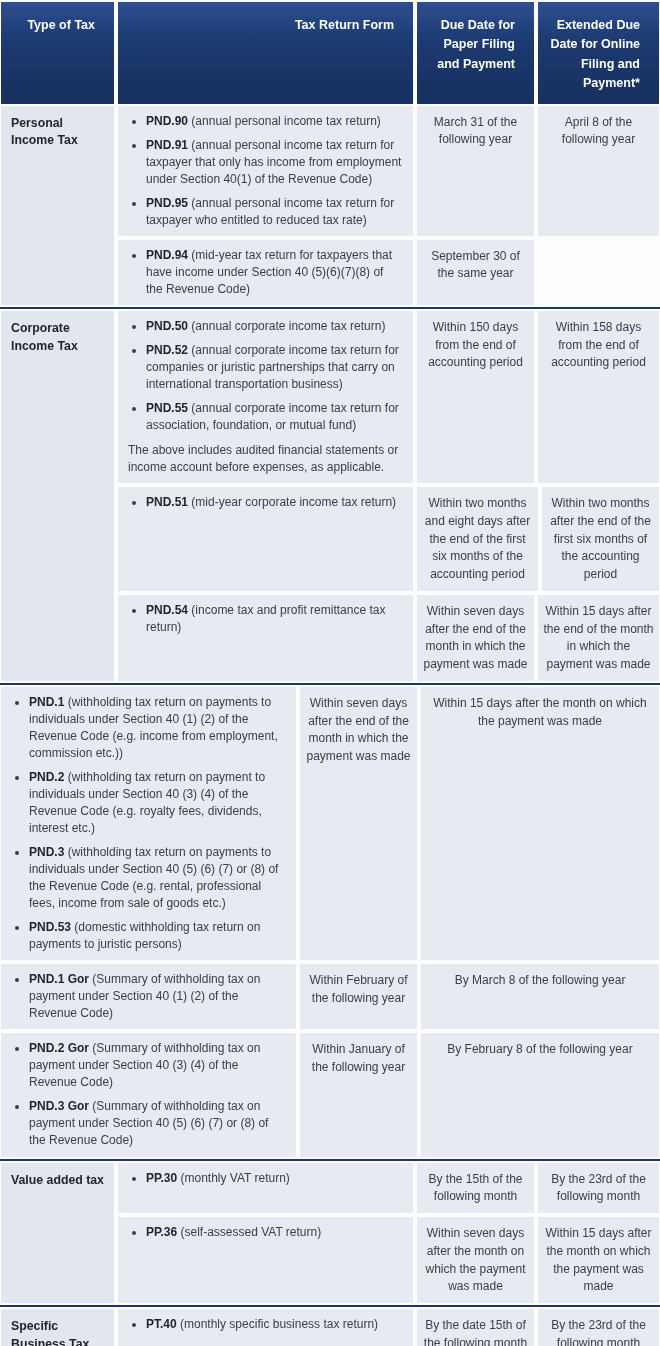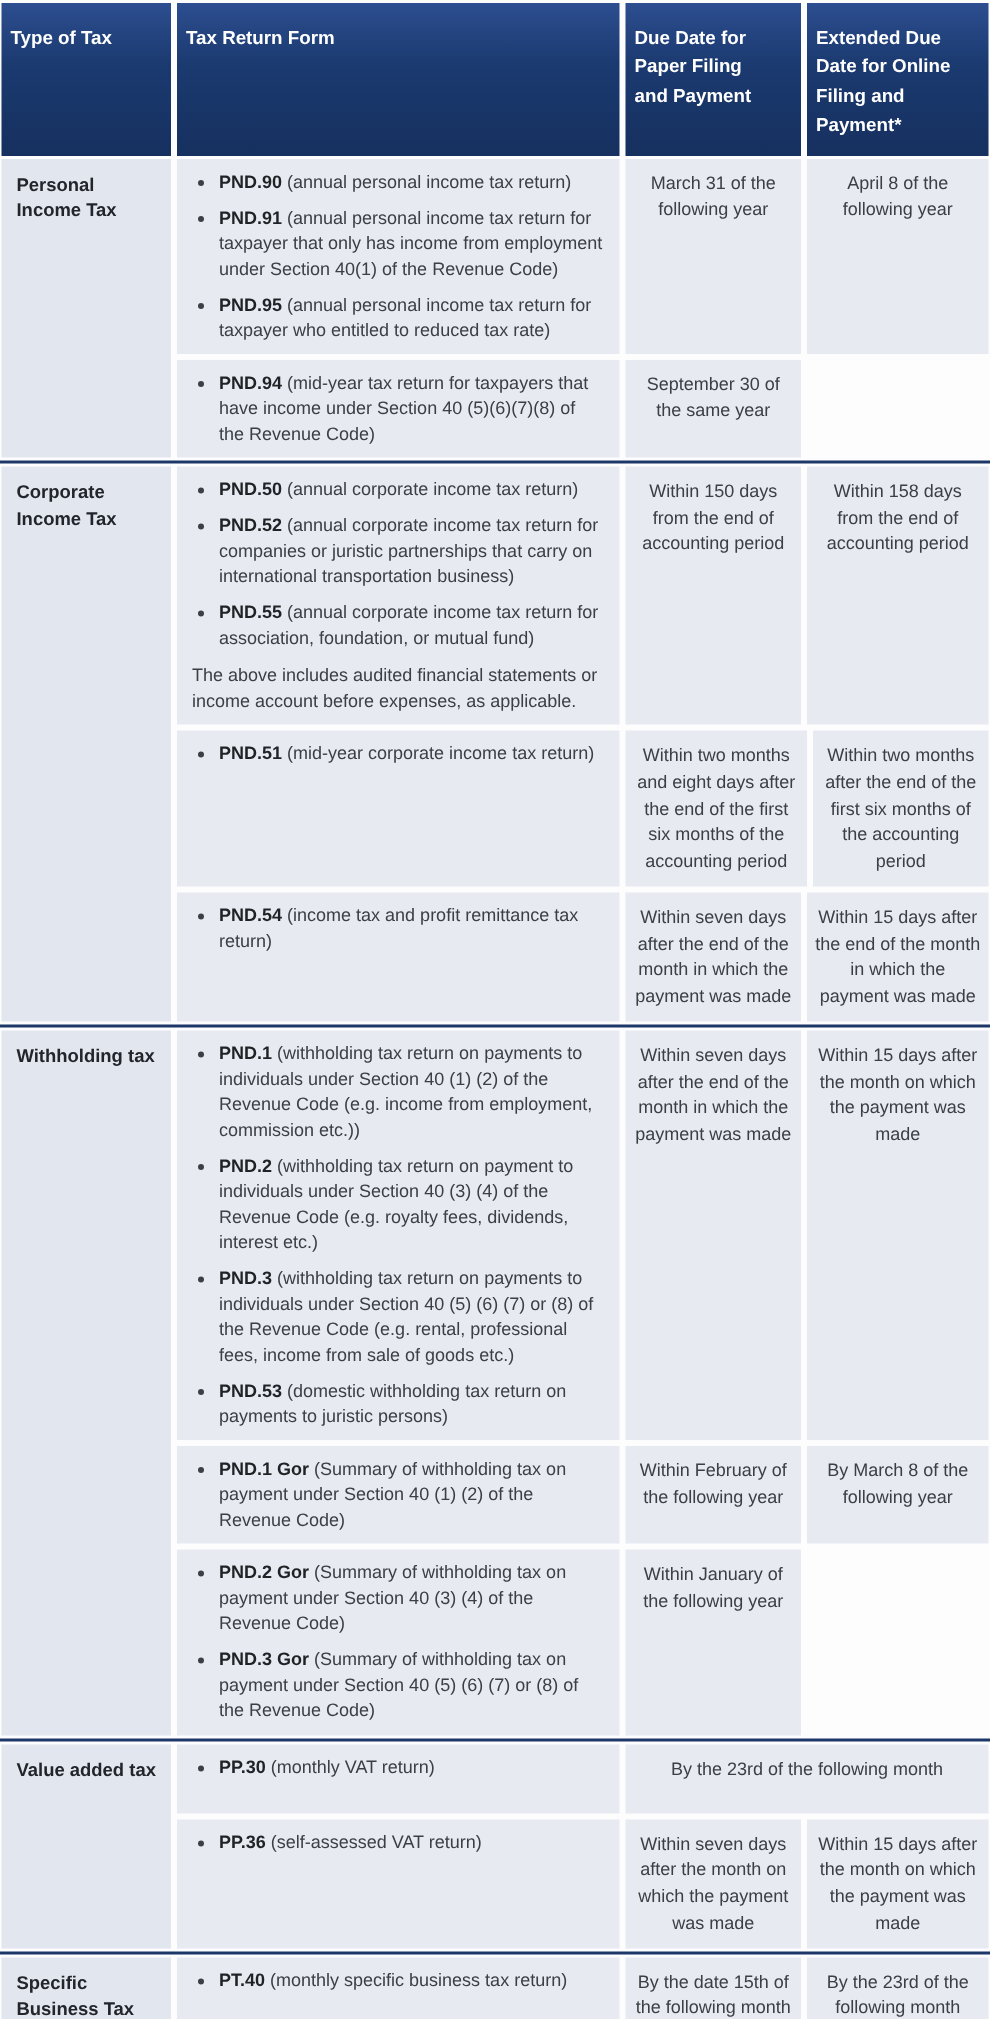--- a/index.html
+++ b/index.html
@@ -2,21 +2,21 @@
 <html><head>
 <meta charset="utf-8">
 <style>
   html,body{margin:0;padding:0;background:#ffffff;}
   body{font-family:"Liberation Sans", sans-serif;color:#3b4046;-webkit-font-smoothing:antialiased;}
   .page{width:660px;min-height:1346px;background:#fdfdfe;padding-top:2px;box-sizing:border-box;}
 
   
   .hdr{display:flex;gap:4px;margin:0 1px;}
   .hcell{background:linear-gradient(180deg,#2d4e90 0%,#1b3a70 40%,#16305f 100%);
-         color:#fff;font-weight:700;font-size:12.5px;line-height:1.55;text-align:left;
+         color:#fff;font-weight:700;font-size:12.5px;line-height:1.55;text-align:right;
          padding:14px 19px 10px 6px;box-sizing:border-box;min-height:85px;}
   .c1{width:113px;flex:none;}
   .c2{width:295px;flex:none;}
   .c3{width:117px;flex:none;}
   .c4{flex:1;}
 
   
   .divider{height:2px;background:#1d3768;margin:2px 0;}
 
   
@@ -106,21 +106,20 @@
         </div>
         <div class="duecell c3">Within seven days after the end of the month in which the payment was made</div>
         <div class="duecell c4">Within 15 days after the end of the month in which the payment was made</div>
       </div>
     </div>
   </div>
 
   <div class="divider"></div>
 
   <div class="section">
-    <div class="typecell">Withholding tax</div>
     <div class="rows">
       <div class="subrow" style="min-height:262px;">
         <div class="formcell">
           <ul>
             <li><span class="code">PND.1</span><span> (withholding tax return on payments to individuals under Section 40 (1) (2) of the Revenue Code (e.g. income from employment, commission etc.))</span></li>
             <li><span class="code">PND.2</span><span> (withholding tax return on payment to individuals under Section 40 (3) (4) of the Revenue Code (e.g. royalty fees, dividends, interest etc.)</span></li>
             <li><span class="code">PND.3</span><span> (withholding tax return on payments to individuals under Section 40 (5) (6) (7) or (8) of the Revenue Code (e.g. rental, professional fees, income from sale of goods etc.)</span></li>
             <li><span class="code">PND.53</span><span> (domestic withholding tax return on payments to juristic persons)</span></li>
           </ul>
         </div>
@@ -137,35 +136,37 @@
         <div class="duecell c4">By March 8 of the following year</div>
       </div>
       <div class="subrow" style="min-height:118px;">
         <div class="formcell">
           <ul>
             <li><span class="code">PND.2 Gor</span><span> (Summary of withholding tax on payment under Section 40 (3) (4) of the Revenue Code)</span></li>
             <li><span class="code">PND.3 Gor</span><span> (Summary of withholding tax on payment under Section 40 (5) (6) (7) or (8) of the Revenue Code)</span></li>
           </ul>
         </div>
         <div class="duecell c3">Within January of the following year</div>
+        <div class="duecell c4">By February 8 of the following year</div>
       </div>
     </div>
   </div>
 
   <div class="divider"></div>
 
   <div class="section">
     <div class="typecell">Value added tax</div>
     <div class="rows">
       <div class="subrow" style="min-height:46px;">
         <div class="formcell">
           <ul>
             <li><span class="code">PP.30</span><span> (monthly VAT return)</span></li>
           </ul>
         </div>
+        <div class="duecell c3">By the 15th of the following month</div>
         <div class="duecell c4">By the 23rd of the following month</div>
       </div>
       <div class="subrow" style="min-height:76px;border-radius:30px;">
         <div class="formcell">
           <ul>
             <li><span class="code">PP.36</span><span> (self-assessed VAT return)</span></li>
           </ul>
         </div>
         <div class="duecell c3">Within seven days after the month on which the payment was made</div>
         <div class="duecell c4">Within 15 days after the month on which the payment was made</div>

